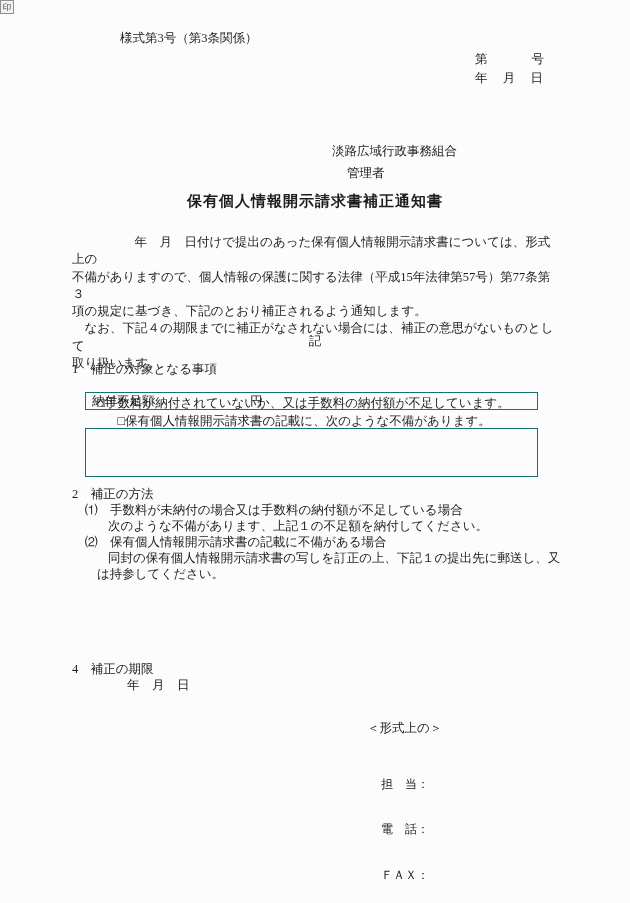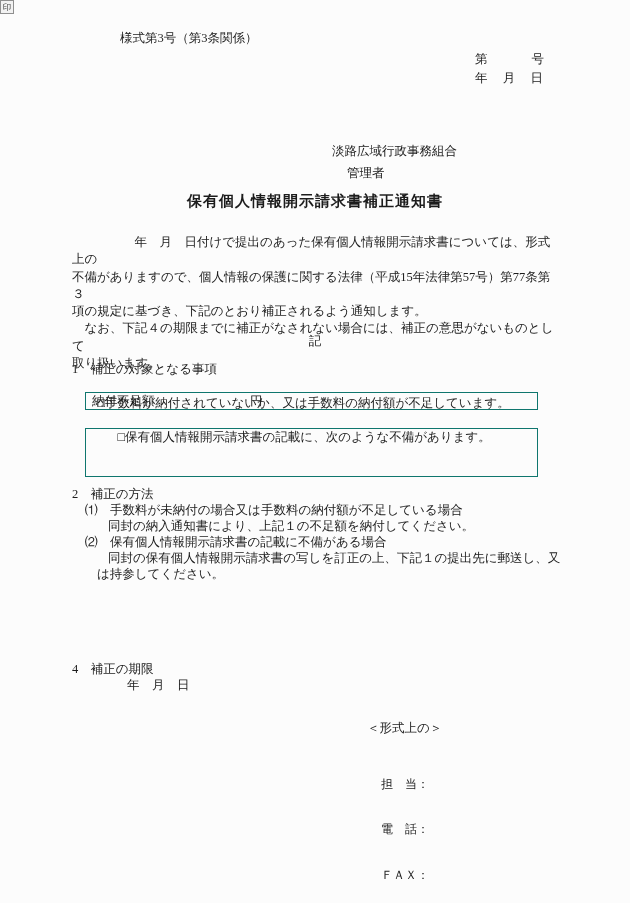--- a/index.html
+++ b/index.html
@@ -75,29 +75,29 @@
 
   <div class="cb-line" style="left:85px; top:378px;">
     <span>□</span><span>手数料が納付されていないか、又は手数料の納付額が不足しています。</span>
   </div>
 
   <div class="field-box box-amount">
     <span class="lbl">納付不足額</span>
     <span class="unit">円</span>
   </div>
 
-  <div class="cb-line" style="left:85px; top:412px;padding-left:20px;">
+  <div class="cb-line" style="left:85px; top:396px;padding-left:20px;">
     <span>□</span><span>保有個人情報開示請求書の記載に、次のような不備があります。</span>
   </div>
 
   <div class="field-box box-remarks"></div>
 
   <div class="abs" style="left:72px; top:486px;">2　補正の方法</div>
   <div class="abs" style="left:85px; top:502px;">⑴　手数料が未納付の場合又は手数料の納付額が不足している場合</div>
-  <div class="abs" style="left:108px; top:518px;">同封の納入通知書により、上記１の不足額を納付してください。</div>
+  <div class="abs" style="left:108px; top:518px;">次のような不備があります、上記１の不足額を納付してください。</div>
   <div class="abs" style="left:85px; top:534px;">⑵　保有個人情報開示請求書の記載に不備がある場合</div>
   <div class="prewrap" style="left:97px; top:550px; width:470px; text-indent:11px; line-height:16px;">同封の保有個人情報開示請求書の写しを訂正の上、下記１の提出先に郵送し、又
 は持参してください。</div>
 
 
   <div class="abs" style="left:72px; top:661px;">4　補正の期限</div>
   <div class="abs" style="left:127px; top:677px;">年　月　日</div>
 
   <div class="abs" style="left:367px; top:720px;">＜形式上の＞</div>
   <div class="abs" style="left:381px; top:745px;">

